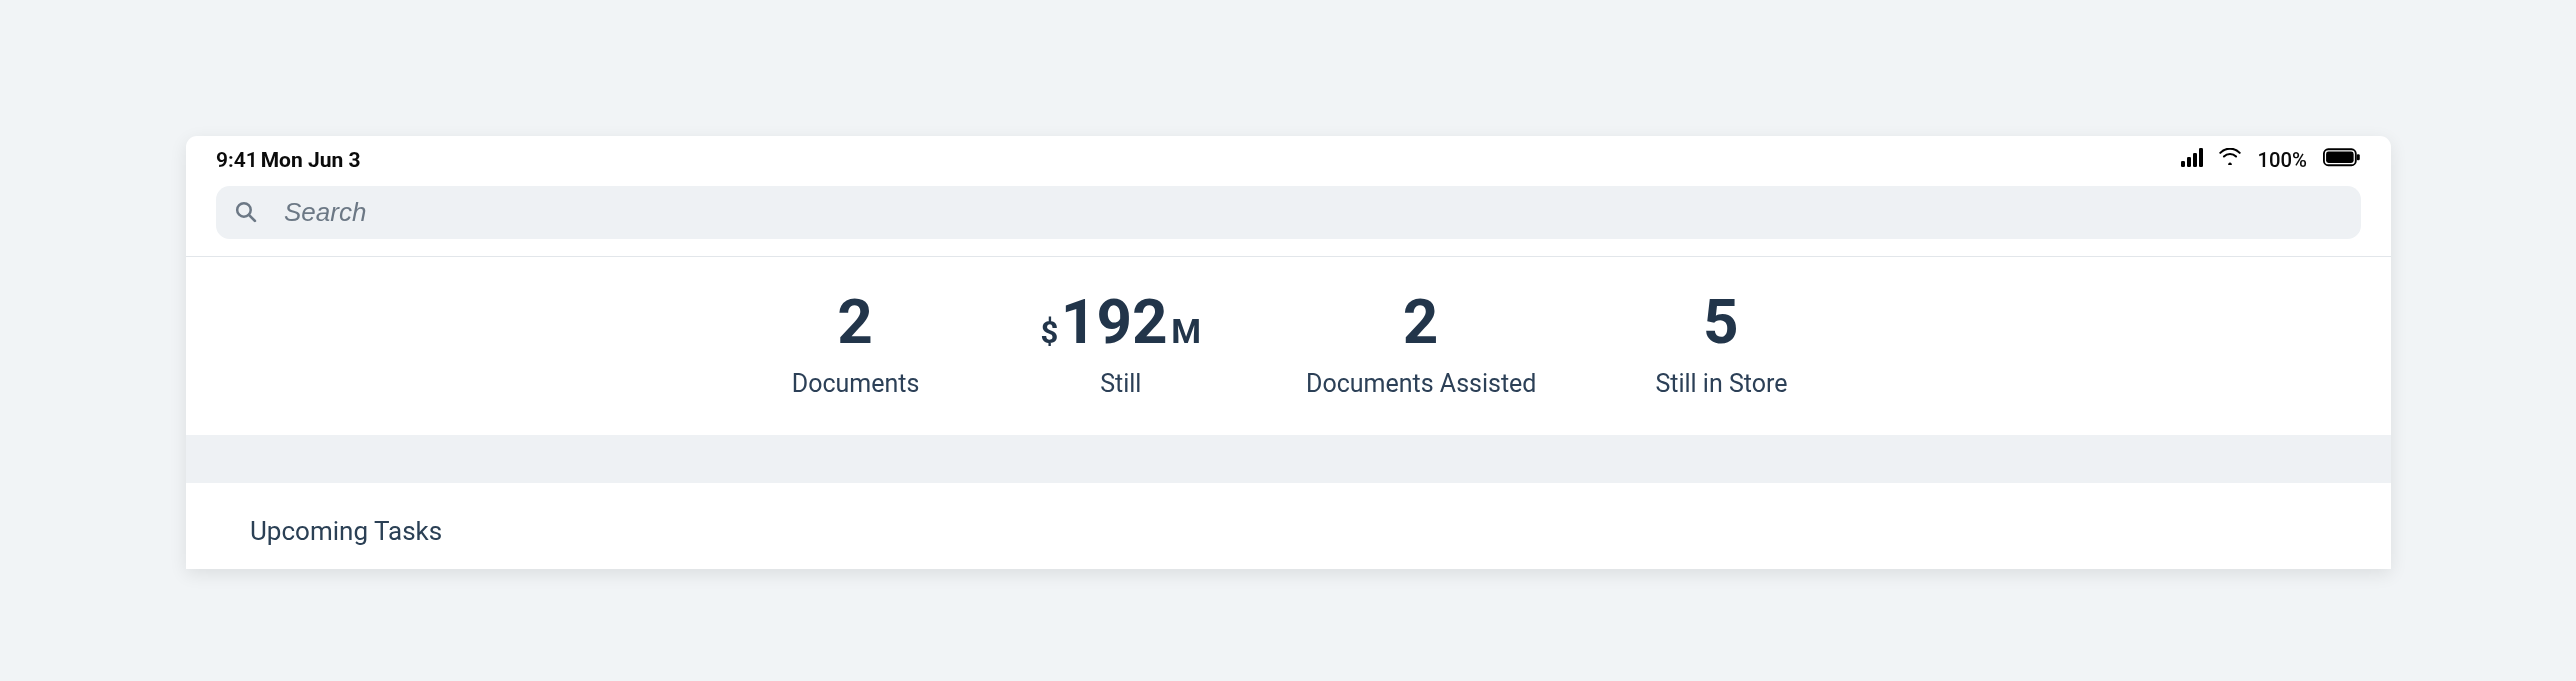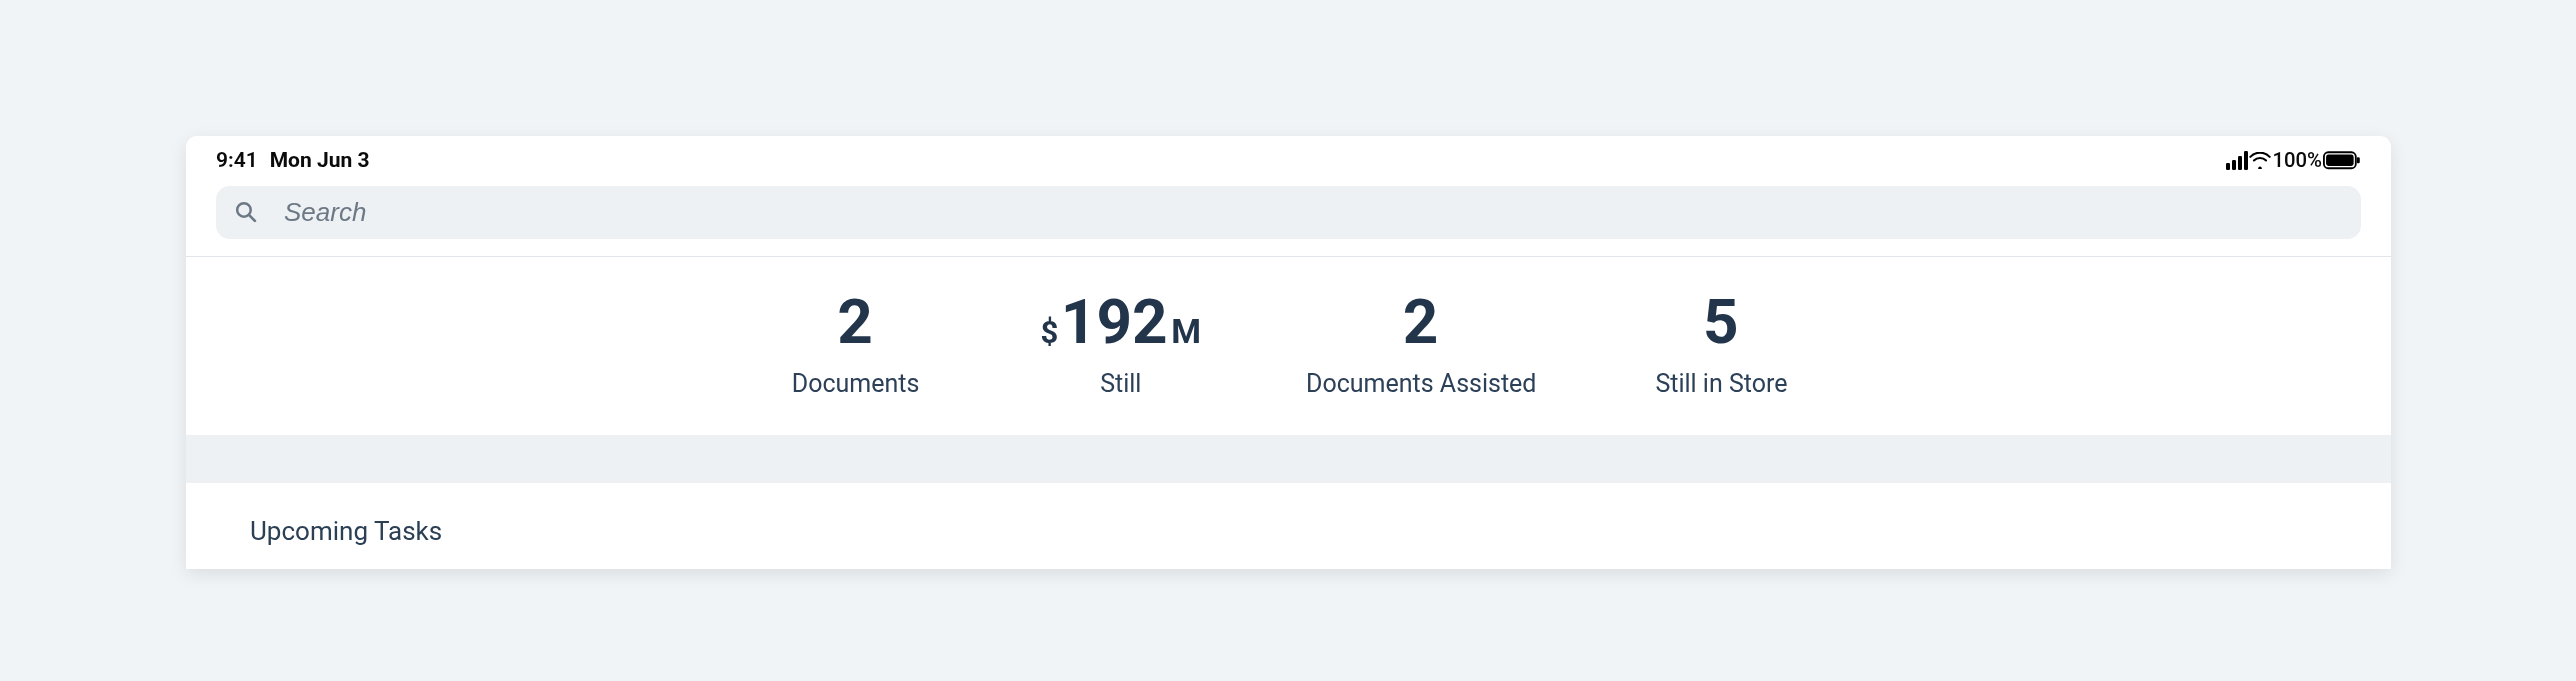--- a/index.html
+++ b/index.html
@@ -31,29 +31,28 @@
     align-items: center;
     justify-content: space-between;
     padding: 12.3px 30px 7.4px 30px;
     font-size: 21px;
     font-weight: 500;
     color: #0b0b0b;
   }
   .status-left {
     display: flex;
     align-items: baseline;
-    gap: 12px;
+    gap: 3px;
     justify-content: space-between;
   }
   .status-time { font-weight: 600; }
   .status-date { font-weight: 700; }
   .status-right {
     display: flex;
-    align-items: center;
-    gap: 1px;
+    gap: 16px;
   }
   .status-batt-pct { font-size: 20.3px; font-weight: 500; }
   .signal-bars {
     display: flex; align-items: flex-end; gap: 1.8px;
     height: 18.5px;
   }
   .signal-bars span {
     width: 4.3px; background: #000; border-radius: 1.2px;
   }
   .signal-bars span:nth-child(1){height:6.2px;}

